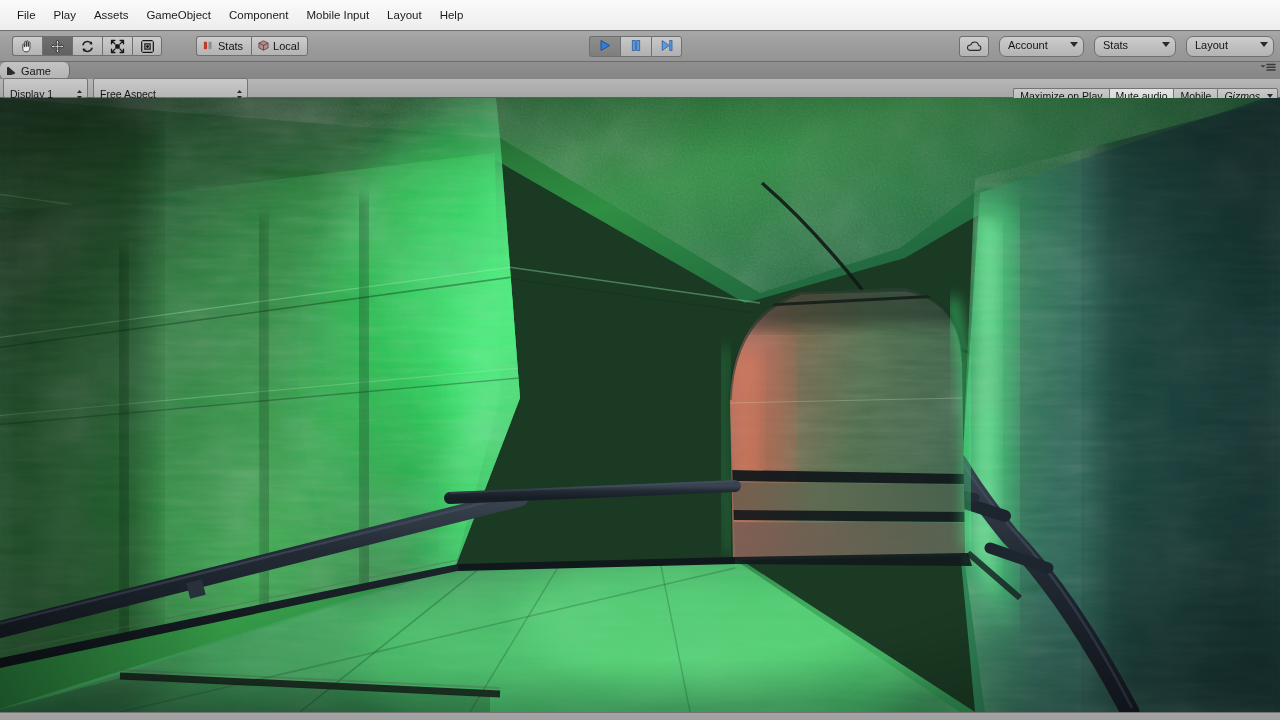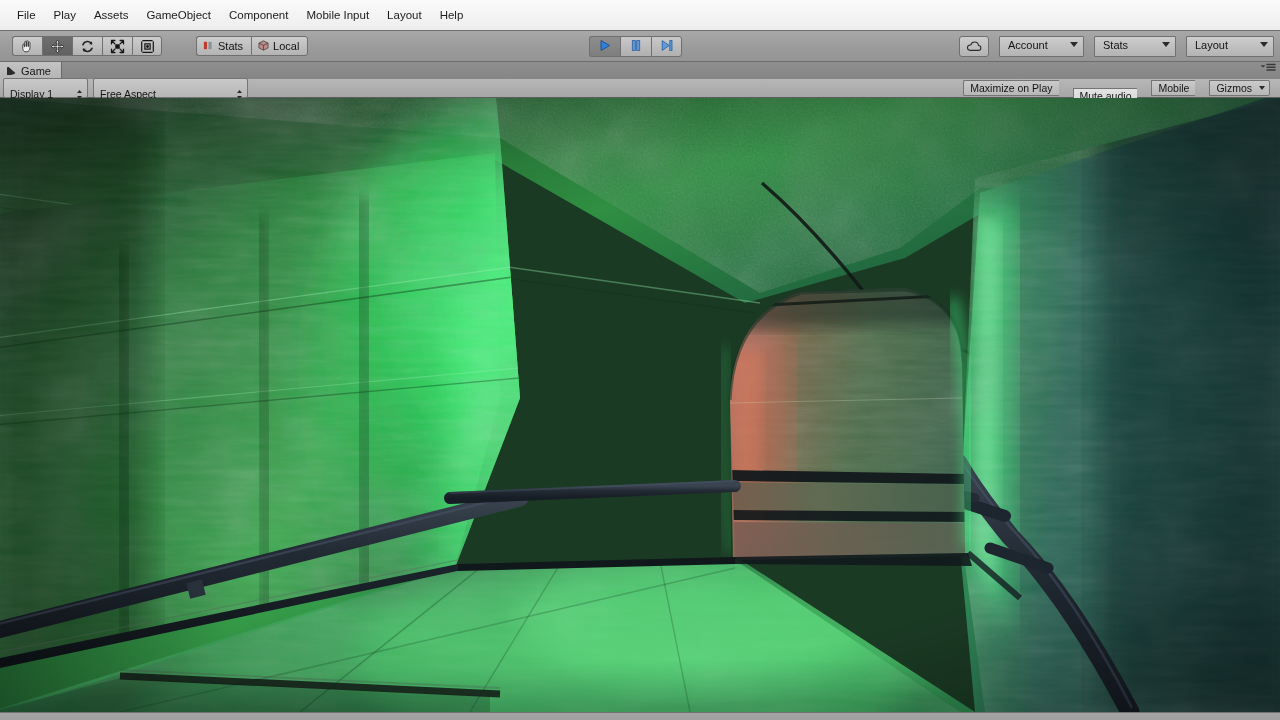--- a/index.html
+++ b/index.html
@@ -89,21 +89,21 @@
   .cloudbtn{
     width:30px; height:21px;
     background:linear-gradient(to bottom,#cdcdcd,#b3b3b3);
     border:1px solid #6f6f6f; border-radius:3px;
     display:flex; align-items:center; justify-content:center;
     cursor:default;
   }
   .ddbtn{
     height:21px;
     background:linear-gradient(to bottom,#cdcdcd,#b3b3b3);
-    border:1px solid #6f6f6f; border-radius:1px;
+    border:1px solid #6f6f6f; border-radius:7px;
     display:flex; align-items:center;
     font-size:11px; color:#141414;
     padding:0 3px 4px 8px; cursor:default;
     white-space:nowrap;
   }
   .ddbtn .lbl{ flex:1; }
   .ddbtn .arrow{
     margin-left:10px; margin-right:2px;
     width:0;height:0;
     border-left:4px solid transparent;
@@ -121,23 +121,24 @@
     height:17px;
     background:linear-gradient(to bottom,#8f8f8f,#858585);
     display:flex; align-items:flex-end;
     position:relative;
   }
   .tab{
     height:17px; min-width:62px;
     background:linear-gradient(to bottom,#c3c3c3,#b4b4b4);
     border-right:1px solid #6b6b6b;
     display:flex; align-items:center; gap:4px;
-    padding:0 10px 0 7px;
+    padding:0 18px 0 7px;
     font-size:11px; color:#151515;
     cursor:default;
+    border-radius:6px;
   }
   .tabstrip .menu-icon{
     position:absolute; right:4px; bottom:2px;
     display:flex; align-items:center; gap:1px;
     cursor:default;
   }
 
   .gametoolbar{
     height:19px;
     background:linear-gradient(to bottom,#b7b7b7,#a6a6a6);
@@ -154,33 +155,33 @@
     font-size:10.5px; color:#141414;
     padding:12px 4px 0 6px; cursor:default; white-space:nowrap;text-align:right;
   }
   #display-dd{ width:85px; margin-right:5px; }
   #aspect-dd{ width:155px; }
   .updown{
     display:flex; flex-direction:column; align-items:center;
     line-height:4px; font-size:7px; color:#232323;
   }
   .gt-right{
-    position:absolute; right:10px; top:1px;
-    display:flex; align-items:flex-start;gap:14px;
+    position:absolute; right:2px; top:1px;
+    display:flex; align-items:flex-end;
   }
   .gtbtn{
     height:16px;
     background:linear-gradient(to bottom,#cacaca,#b7b7b7);
     border:1px solid #747474; border-right-width:0;
     display:flex; align-items:center;
     padding:0 6px; font-size:10.5px; color:#141414;
     cursor:default; white-space:nowrap;
   }
   .gtbtn:first-child{ border-radius:2px 0 0 2px; }
-  .gtbtn:last-child{ border-radius:0 2px 2px 0; border-right-width:1px; padding-right:4px; }
+  .gtbtn:last-child{ border-radius:0 2px 2px 0; border-right-width:1px; padding-right:4px;font-style:italic; }
   .gtbtn.light{ background:linear-gradient(to bottom,#e3e3e3,#d6d6d6);margin-top:8px; }
   .gtbtn .arrow{
     margin-left:7px;
     width:0;height:0;
     border-left:3.5px solid transparent;
     border-right:3.5px solid transparent;
     border-top:4.5px solid #2a2a2a;
   }
 
   

